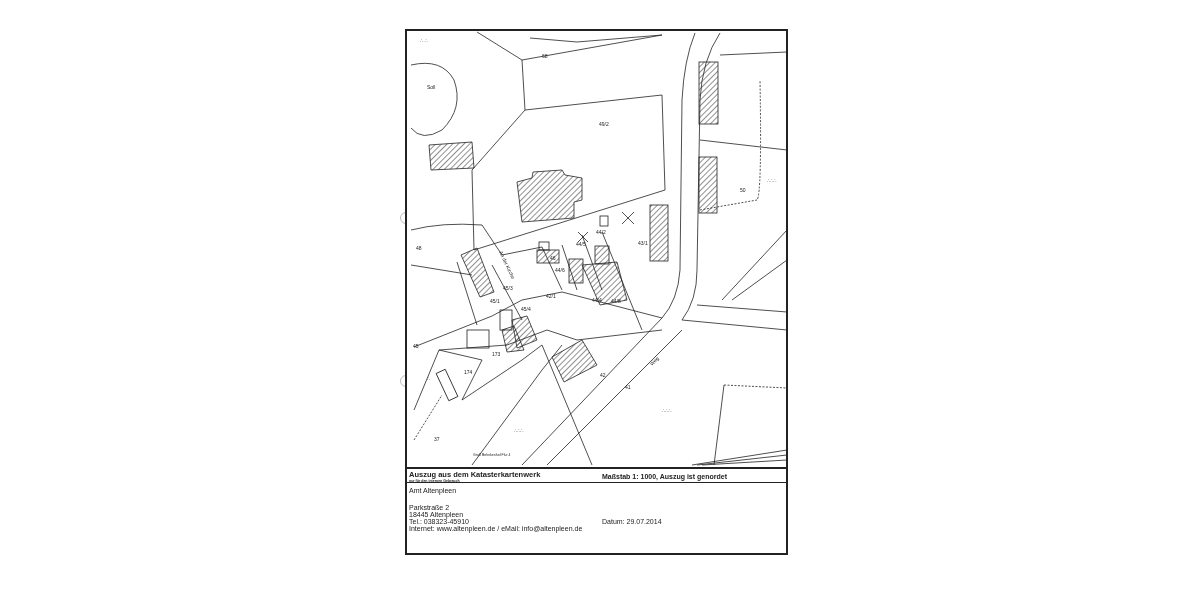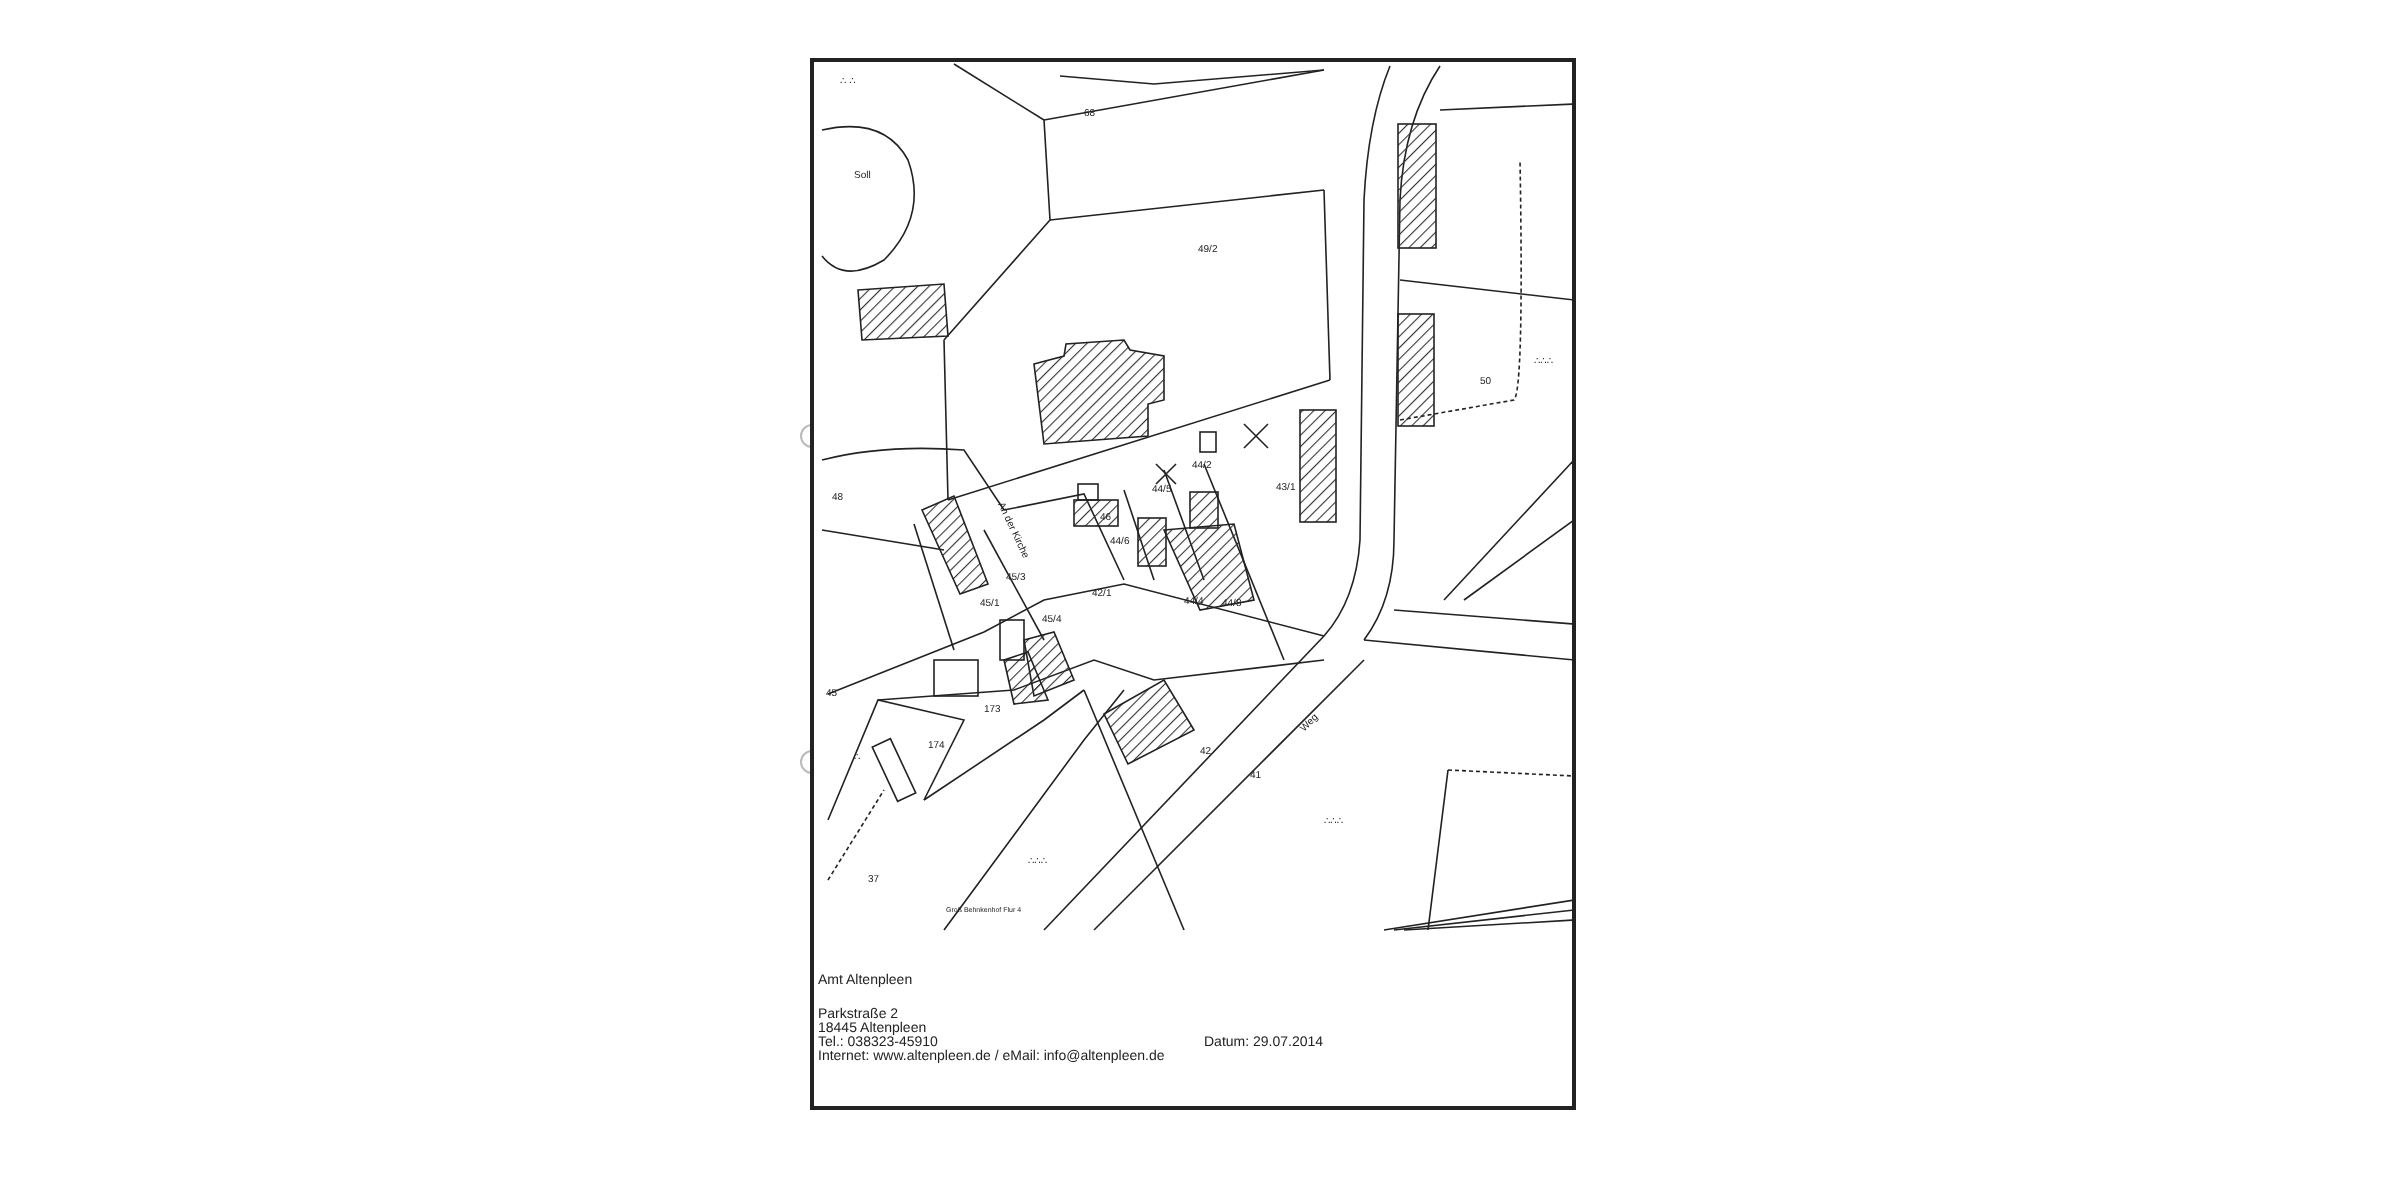--- a/index.html
+++ b/index.html
@@ -148,20 +148,25 @@
 
       <g>
         <text class="lbl" x="497" y="252" transform="rotate(65 497 252)">An der Kirche</text>
         <text class="lbl" x="650" y="366" transform="rotate(-45 650 366)">Weg</text>
         <text class="lbl" x="471" y="456" style="font-size:3.5px">Groß Behnkenhof Flur 4</text>
       </g>
     </svg>
   </div>
 
   <div id="info">
+    <div class="row1">
+      <span class="title">Auszug aus dem Katasterkartenwerk</span>
+      <span class="subtitle">nur für den internen Gebrauch</span>
+      <span class="scale">Maßstab 1: 1000, Auszug ist genordet</span>
+    </div>
     <span class="office">Amt Altenpleen</span>
     <span class="street">Parkstraße 2</span>
     <span class="city">18445 Altenpleen</span>
     <span class="tel">Tel.: 038323-45910</span>
     <span class="web">Internet: www.altenpleen.de / eMail: info@altenpleen.de</span>
     <span class="date">Datum: 29.07.2014</span>
   </div>
 </div>
 
 </body></html>

